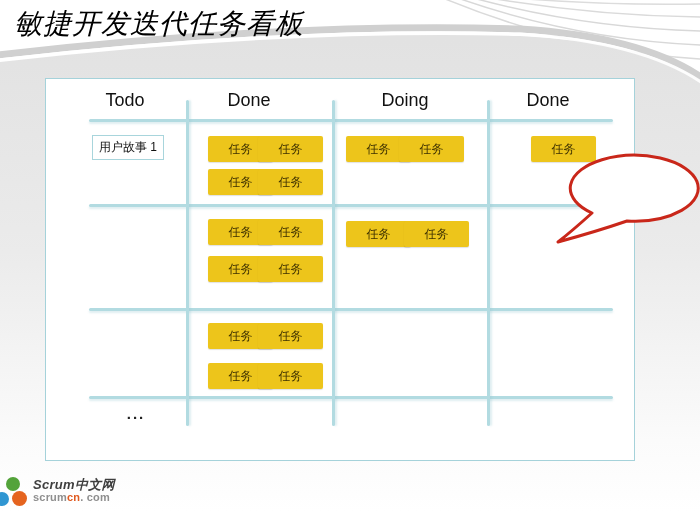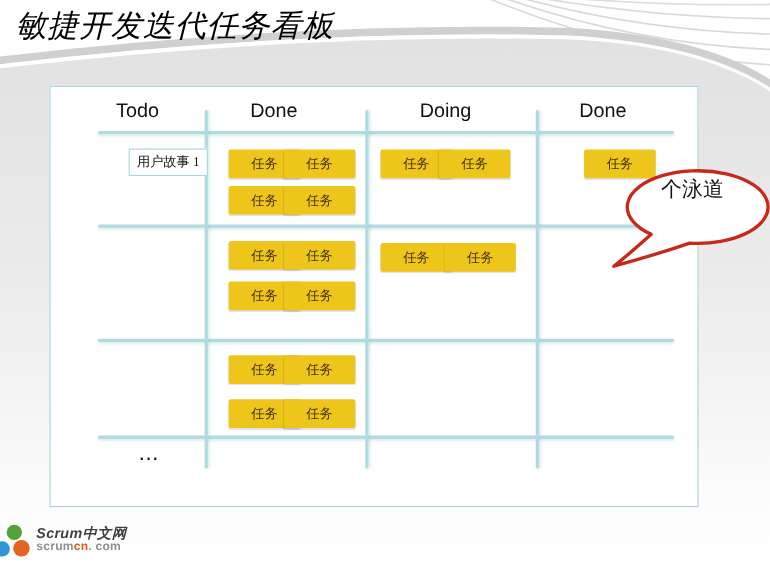--- a/index.html
+++ b/index.html
@@ -20,23 +20,23 @@
     position:absolute;left:45px;top:78px;width:590px;height:383px;
     background:#fff;border:1.5px solid #a5d2da;z-index:2;box-sizing:border-box;
   }
   .col-header{
     position:absolute;top:11px;transform:translateX(-50%);
     font-size:18px;color:#111;white-space:nowrap;
   }
   .hline{position:absolute;left:43px;width:524px;height:3px;background:#b2dbe1;border-radius:2px;box-shadow:0 2px 2px rgba(150,200,210,.30);}
   .vline{position:absolute;top:21px;width:3px;height:326px;background:#b2dbe1;border-radius:2px;box-shadow:2px 0 2px rgba(150,200,210,.30);}
   .story-card{
-    position:absolute;left:71px;width:72px;height:25px;box-sizing:border-box;
+    position:absolute;left:46px;width:72px;height:25px;box-sizing:border-box;
     background:#fff;border:1.5px solid #a8d5dc;
-    font-size:12px;color:#111;text-align:center;line-height:22px;white-space:nowrap;font-family:Liberation Serif, serif;
+    font-size:12px;color:#111;text-align:center;line-height:22px;white-space:nowrap;
   }
   .task{
     position:absolute;width:65px;height:26px;border-radius:2px;
     background:#edc51b;box-shadow:0 1px 1px rgba(0,0,0,.12);
     font-size:12px;color:#3d3000;text-align:center;line-height:26px;
   }
   .ellipsis{
     position:absolute;left:60px;top:326px;width:60px;text-align:center;
     font-size:15px;font-weight:bold;letter-spacing:2px;color:#222;
   }
@@ -125,20 +125,19 @@
   <div class="task" style="left:162px;top:284px">任务</div>
   <div class="task" style="left:212px;top:284px">任务</div>
 
   <div class="ellipsis">...</div>
 </div>
 
 <svg class="layer callout-svg" width="700" height="512" viewBox="0 0 700 512" aria-hidden="true">
   <path d="M 592 213 A 64 33 0 1 1 627 221 Q 598 231 558 242 Q 572 231 592 213 Z" fill="#ffffff" stroke="#c9271a" stroke-width="3" stroke-linejoin="round"></path>
 </svg>
 <div class="callout-text">
-  <div class="l2">个泳道</div>
 </div>
 
 <div class="dot green" style="background:#53a33a"></div>
 <div class="dot blue" style="background:#3096d2"></div>
 <div class="dot orange" style="background:#e5641f"></div>
 <div class="brand-name">Scrum中文网</div>
 <div class="brand-url"><span>scrum</span><span style="color:#e05a20">cn</span><span>. com</span></div>
 
 </body></html>

